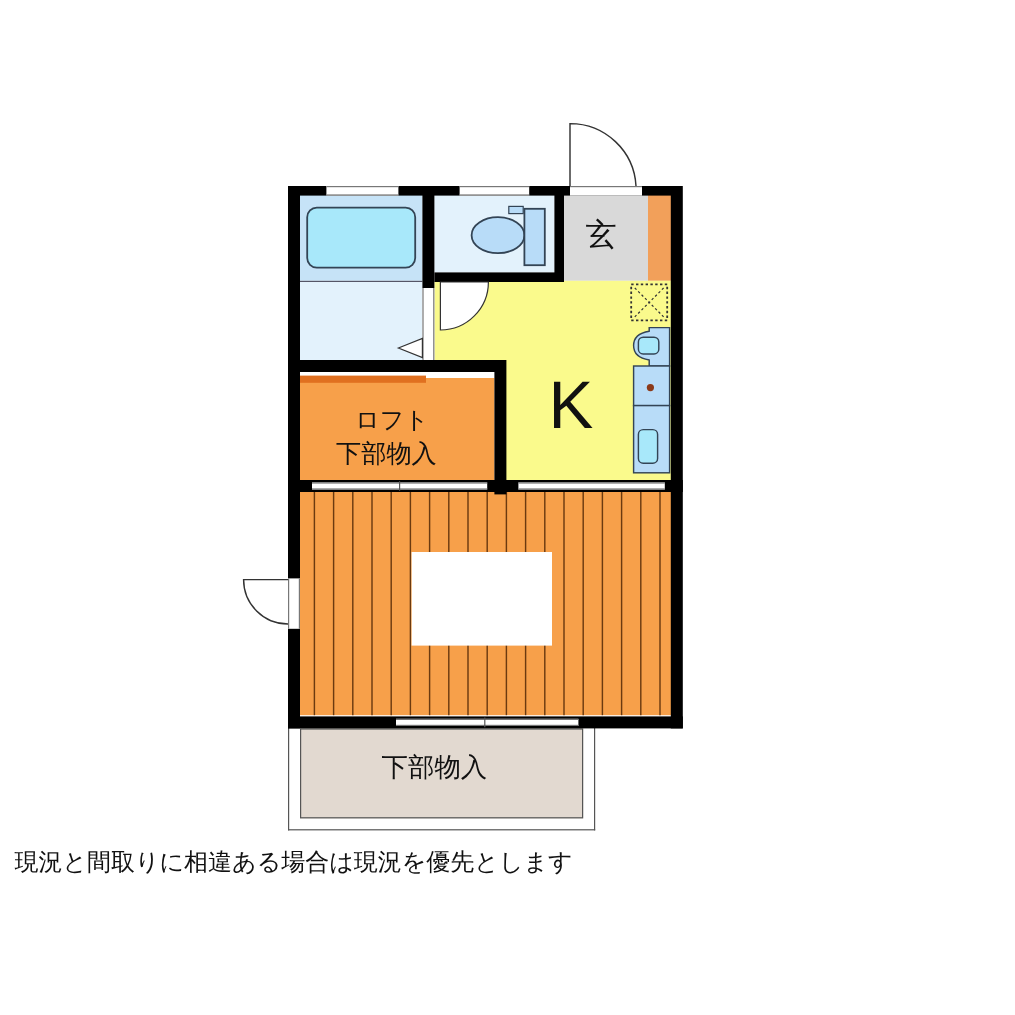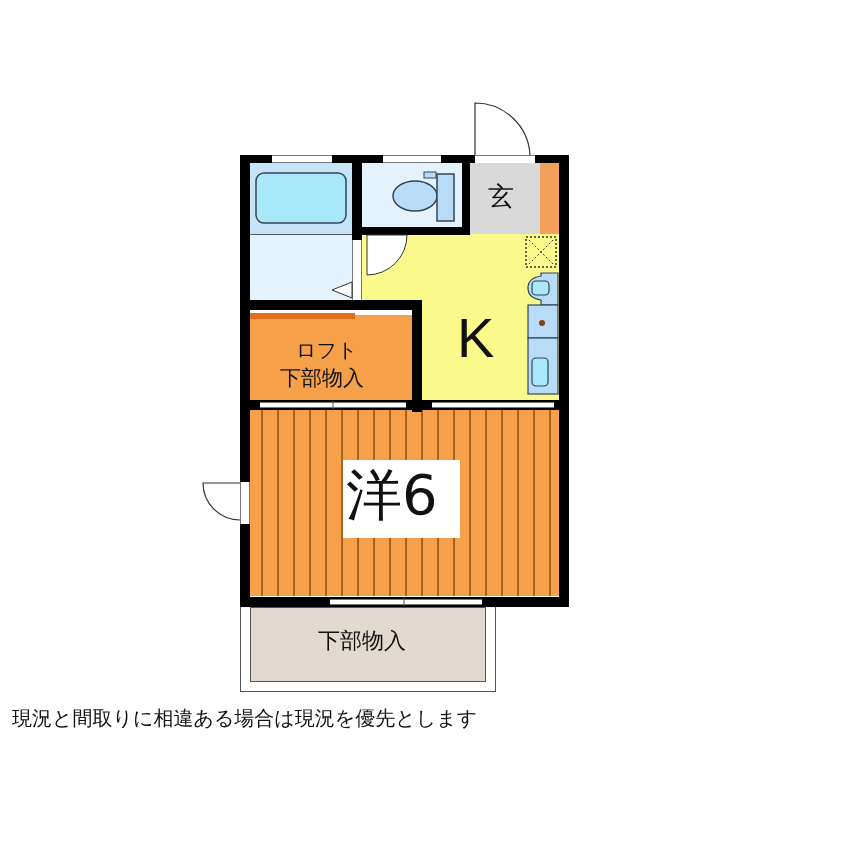--- a/index.html
+++ b/index.html
@@ -102,17 +102,16 @@
 
     <line x1="333" y1="401" x2="333" y2="409" stroke="#555" stroke-width="1"></line>
     <line x1="404" y1="598" x2="404" y2="606" stroke="#555" stroke-width="1"></line>
   </svg>
 
   <div class="label" style="left:488px;top:183px;font-size:26px;">玄</div>
   <div class="label" style="left:457px;top:310px;font-size:56px;font-family:'Liberation Sans',sans-serif;">K</div>
   <div class="label" style="left:296px;top:340px;font-size:20px;text-align:center;">ロフト</div>
   <div class="label" style="left:280px;top:368px;font-size:21px;">下部物入</div>
   <div class="abs" style="left:343px;top:460px;width:117px;height:78px;background:#fff;"></div>
-  <div class="label" style="left:346px;top:467px;font-size:56px;">洋6</div>
   <div class="label" style="left:318px;top:630px;font-size:22px;">下部物入</div>
 </div>
 
 <div class="label" style="left:12px;top:708px;font-size:20px;color:#111;">現況と間取りに相違ある場合は現況を優先とします</div>
 
 </body></html>

